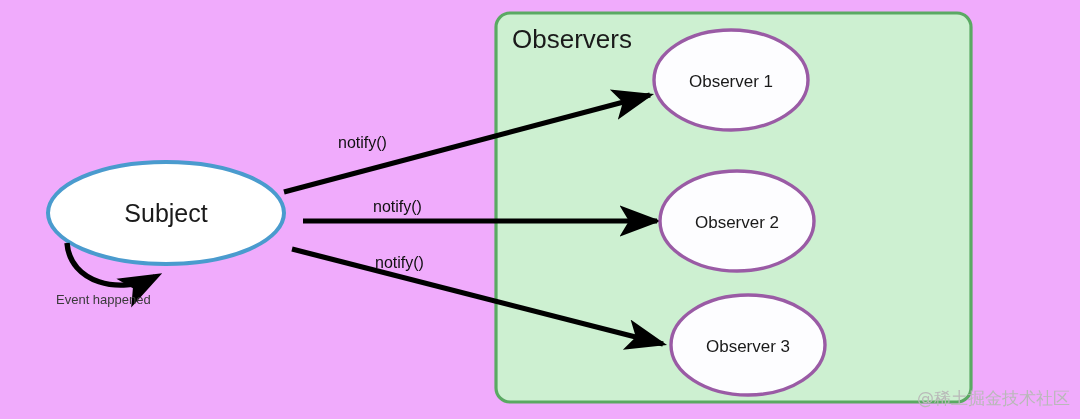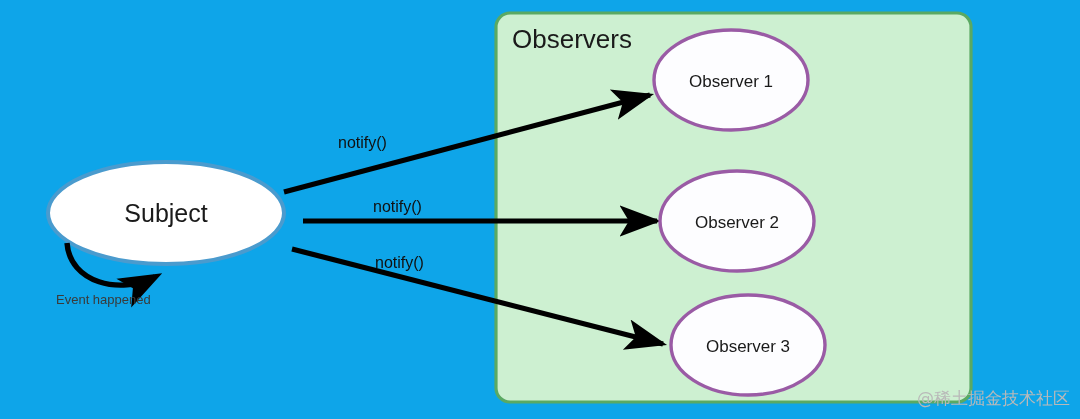--- a/index.html
+++ b/index.html
@@ -4,21 +4,21 @@
 <style>
   html, body {
     margin: 0;
     padding: 0;
     background: #ffffff;
   }
   #canvas {
     position: relative;
     width: 1080px;
     height: 419px;
-    background: #0ea5e9;
+    background: #f0abfc;
     overflow: hidden;
     font-family: "Liberation Sans", sans-serif;
   }
   #diagram-svg {
     position: absolute;
     left: 0;
     top: 0;
     width: 1080px;
     height: 419px;
   }

